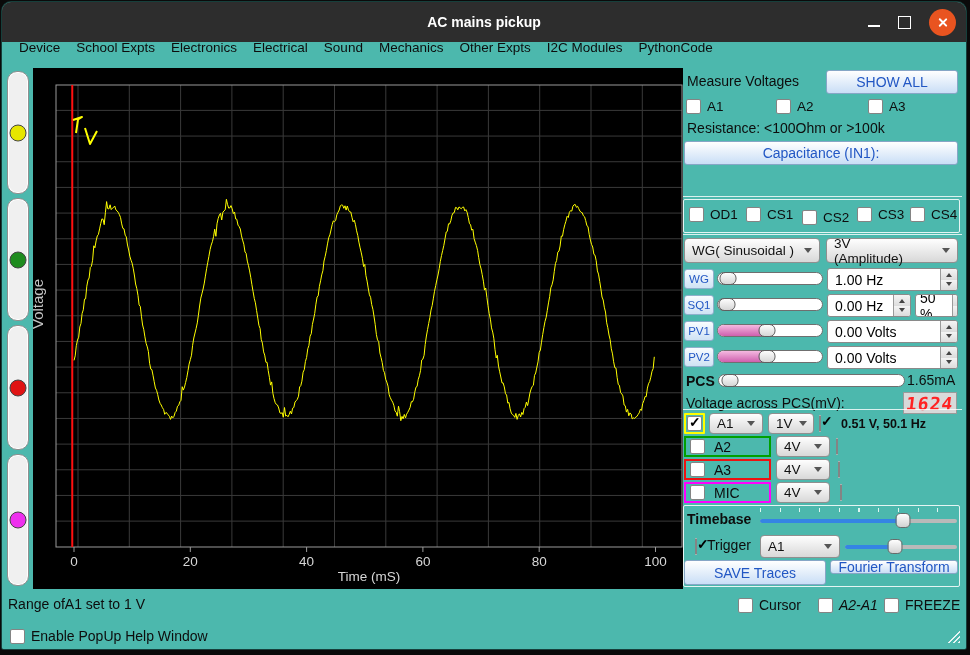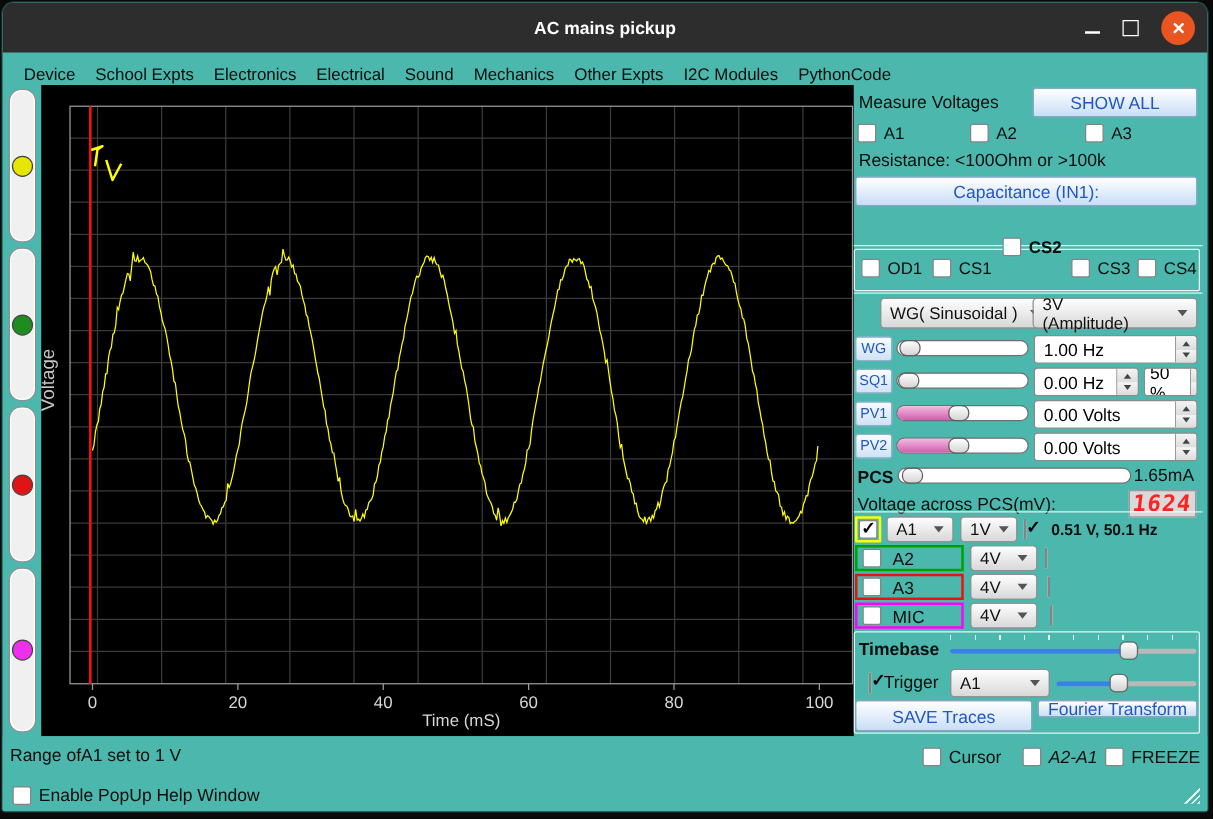--- a/index.html
+++ b/index.html
@@ -9,21 +9,21 @@
   .titlebar{position:absolute;left:0;top:0;width:100%;height:40px;background:#2d2d2d;}
   .title{position:absolute;left:0;right:0;top:0;height:40px;display:flex;align-items:center;justify-content:center;color:#fff;font-size:14px;font-weight:bold;}
   .tb-controls{position:absolute;right:10px;top:0;height:40px;display:flex;align-items:center;gap:18px;}
   .glyph-min{display:block;width:12px;height:2px;background:#fff;margin-top:8px;}
   .glyph-max{display:block;width:11px;height:11px;border:1.5px solid #fff;}
   .tb-close{width:27px;height:27px;border-radius:50%;background:#e95420;display:flex;align-items:center;justify-content:center;position:relative;}
   .glyph-x{position:relative;width:11px;height:11px;display:block;}
   .glyph-x::before,.glyph-x::after{content:'';position:absolute;left:5px;top:0;width:1.8px;height:11px;background:#fff;border-radius:1px;}
   .glyph-x::before{transform:rotate(45deg);}
   .glyph-x::after{transform:rotate(-45deg);}
-  .menubar{position:absolute;left:0;top:40px;width:100%;height:34px;display:flex;align-items:center;padding-left:9px;box-sizing:border-box;}
+  .menubar{position:absolute;left:0;top:28px;width:100%;height:34px;display:flex;align-items:center;padding-left:9px;box-sizing:border-box;}
   .menu-item{padding:0 8px;font-size:13.5px;color:#0d0d0d;height:26px;display:flex;align-items:center;cursor:default;}
   .content{position:absolute;left:0;top:66px;right:0;bottom:0;}
   
   .slider-strip{position:absolute;left:2px;top:1px;width:28px;height:518px;}
   .vgroove{position:absolute;left:3px;width:20px;background:#f0f0f0;border:1px solid #8f8f8f;border-radius:10px;box-shadow:inset 0 0 0 1px #fff;}
   .vdot{position:absolute;left:50%;top:50%;transform:translate(-50%,-50%);width:15px;height:15px;border-radius:50%;border:1px solid #444;}
   
   .plot{position:absolute;left:31px;top:0;width:651px;height:521px;background:#000;}
   
   .panel{position:absolute;left:681px;top:0;width:281px;height:521px;background:#4cb8ad;font-size:13px;color:#0d0d0d;}
@@ -191,36 +191,36 @@
       <div class="groupbox" style="left:0;top:131px;width:275px;height:32px;"></div>
 
       <div class="cbrow" style="left:6px;top:139px;">
         <span class="cb"></span>
         <span class="t">OD1</span>
       </div>
       <div class="cbrow" style="left:63px;top:139px;">
         <span class="cb"></span>
         <span class="t">CS1</span>
       </div>
-      <div class="cbrow" style="left:119px;top:122px;font-weight:bold;">
+      <div class="cbrow" style="left:119px;top:142px;">
         <span class="cb"></span>
         <span class="t">CS2</span>
       </div>
       <div class="cbrow" style="left:174px;top:139px;">
         <span class="cb"></span>
         <span class="t">CS3</span>
       </div>
       <div class="cbrow" style="left:227px;top:139px;">
         <span class="cb"></span>
         <span class="t">CS4</span>
       </div>
 
       <div class="sep" style="top:166px;"></div>
 
-      <div class="combo abs" style="left:1px;top:170px;width:136px;height:25px;margin-left:20px;">
+      <div class="combo abs" style="left:1px;top:170px;width:136px;height:25px;">
         <span>WG( Sinusoidal )</span>
           <span class="caret"></span>
       </div>
       <div class="combo abs" style="left:143px;top:170px;width:132px;height:25px;gap:31px;">
         <span>3V (Amplitude)</span>
           <span class="caret"></span>
       </div>
 
       
       <div class="mini-btn abs" style="left:1px;top:201px;width:30px;height:20px;">WG</div>

